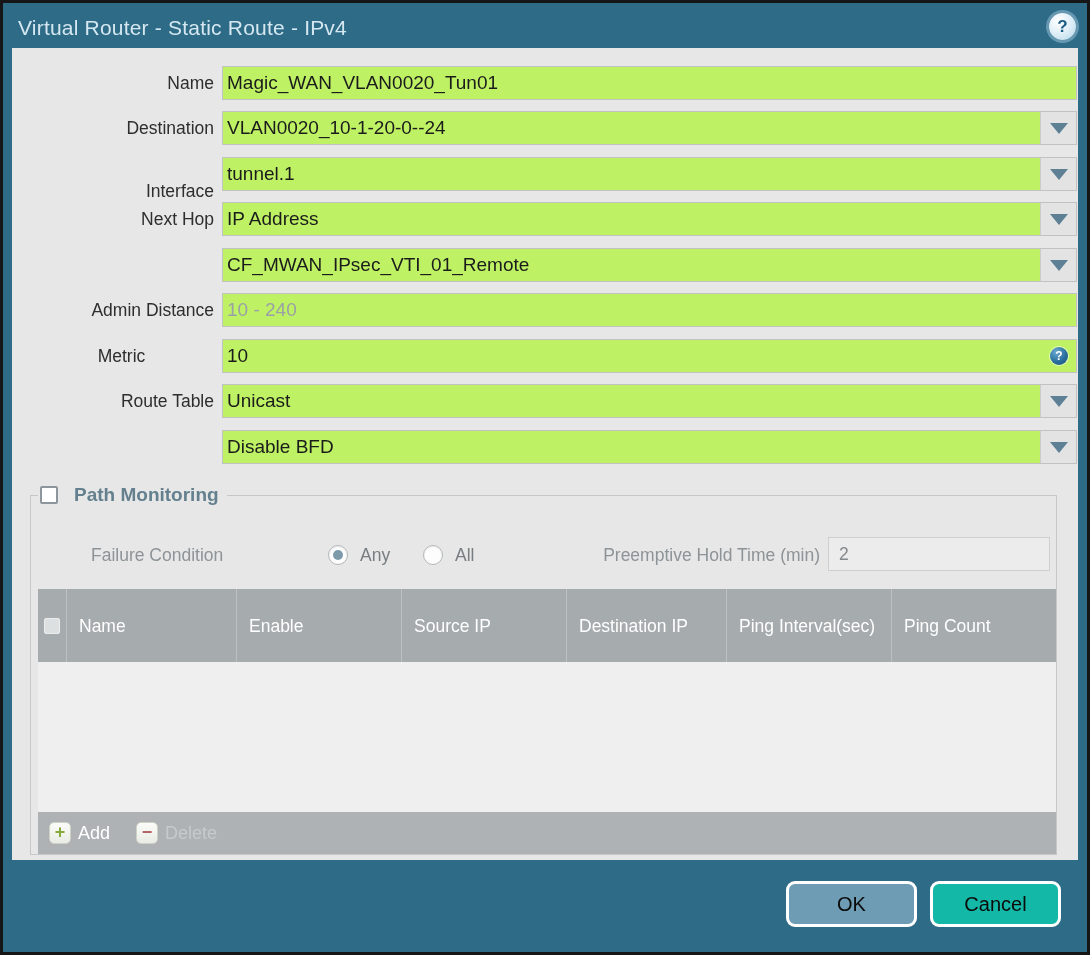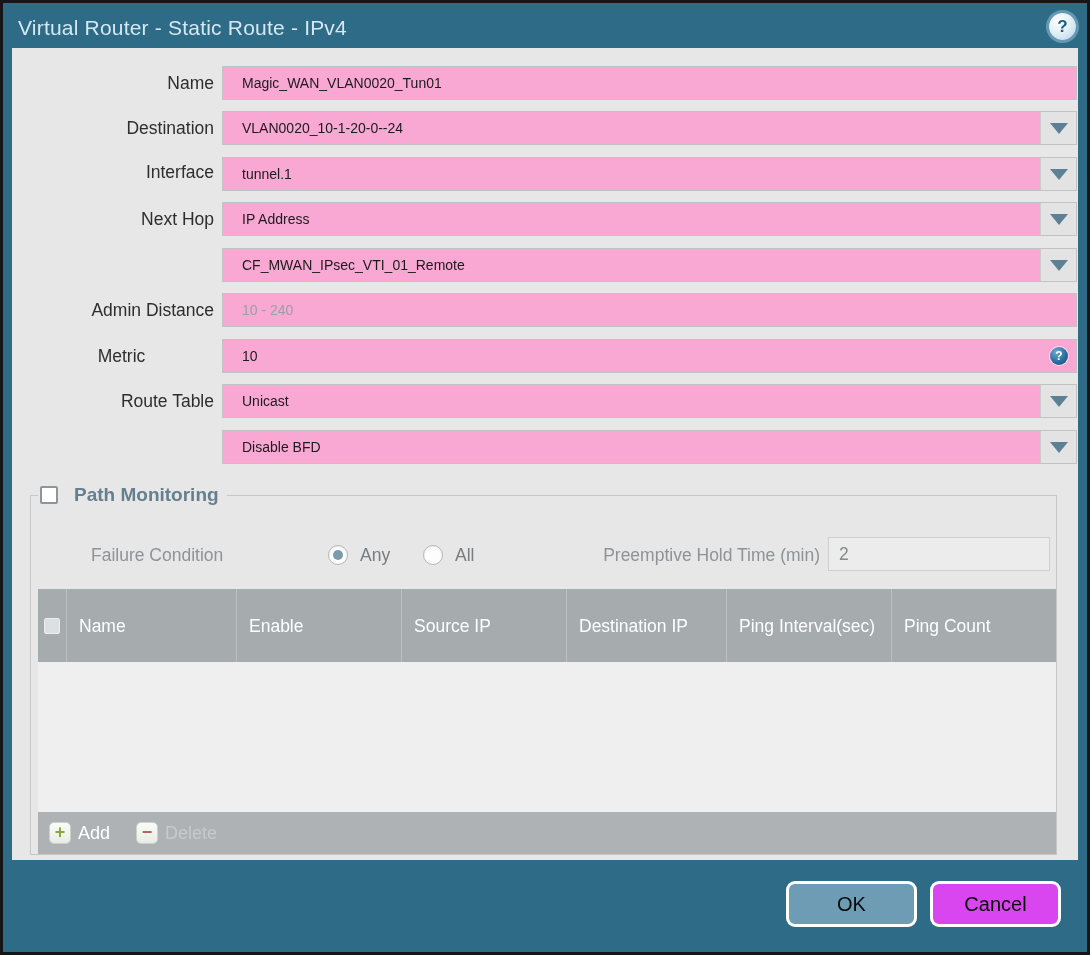--- a/index.html
+++ b/index.html
@@ -36,23 +36,23 @@
 
   .f-label {
     position:absolute; left:17px; width:185px; height:34px;
     line-height:34px; text-align:right;
     font-size:17.5px; color:#2e2e2e;
   }
   .f-field { position:absolute; left:210px; width:855px; height:34px; }
 
   .txt {
     width:100%; height:100%;
-    border:1px solid #c2c2c2; background:#f9a8d4;
+    border:1px solid #c2c2c2; background:#bef264;
     font-family:"Liberation Sans", sans-serif;
-    font-size:14px; color:#1b1b1b; padding:0 19px;
+    font-size:19px; color:#1b1b1b; padding:0 4px;
     outline:none;
   }
   .txt::placeholder { color:#9aa0a5; }
 
   .combo { display:flex; width:100%; height:100%; border:1px solid #c2c2c2; background:#fff; }
   .combo .txt { border:none; flex:1; }
   .dd-btn {
     width:36px; height:100%;
     background:#e3e3e3; border-left:1px solid #cccccc;
     display:flex; align-items:center; justify-content:center;
@@ -157,21 +157,21 @@
   .del-text { color:#c6cacc; font-size:18px; }
 
   
   .btn {
     position:absolute; top:878px; width:131px; height:46px;
     border:3px solid #ffffff; border-radius:9px;
     font-family:"Liberation Sans", sans-serif;
     font-size:20px; color:#0b0b0b; cursor:pointer;
   }
   .btn-ok { left:783px; background:#6d9cb4; }
-  .btn-cancel { left:927px; background:#d946ef; }
+  .btn-cancel { left:927px; background:#14b8a6; }
 </style>
 </head>
 <body>
 
 <div class="dialog">
 
   <div class="titlebar-text">Virtual Router - Static Route - IPv4</div>
   <div class="title-help">
     <span>?</span>
   </div>
@@ -186,21 +186,21 @@
     <div class="f-label" style="top:63px;">Destination</div>
     <div class="f-field" style="top:63px;">
       <div class="combo">
         <input class="txt" value="VLAN0020_10-1-20-0--24" style="">
         <div class="dd-btn">
           <div class="dd-tri"></div>
         </div>
       </div>
     </div>
 
-    <div class="f-label" style="top:107px;">Interface</div>
+    <div class="f-label" style="top:126px;">Interface</div>
     <div class="f-field" style="top:109px;">
       <div class="combo">
         <input class="txt" value="tunnel.1" style="">
         <div class="dd-btn">
           <div class="dd-tri"></div>
         </div>
       </div>
     </div>
 
     <div class="f-label" style="top:154px;">Next Hop</div>

